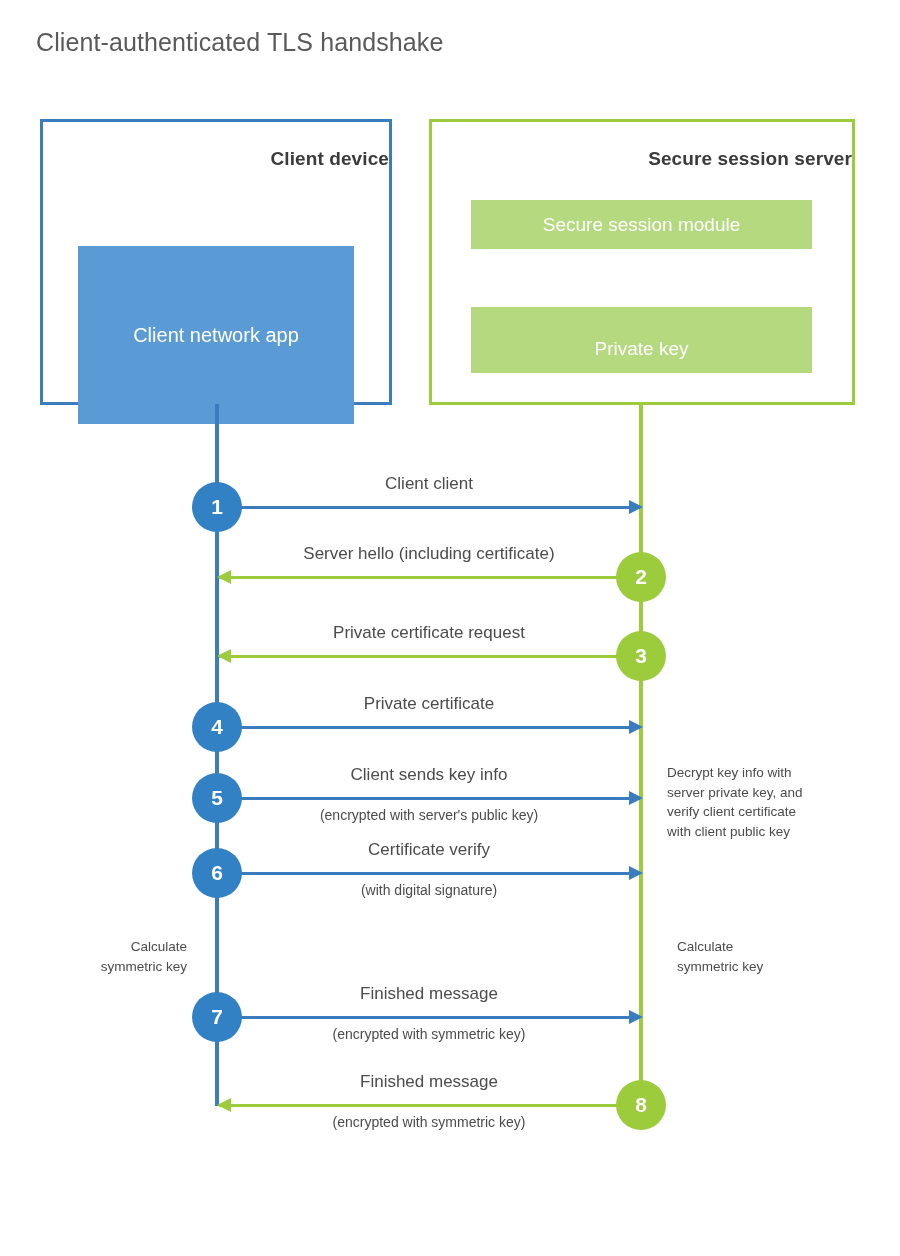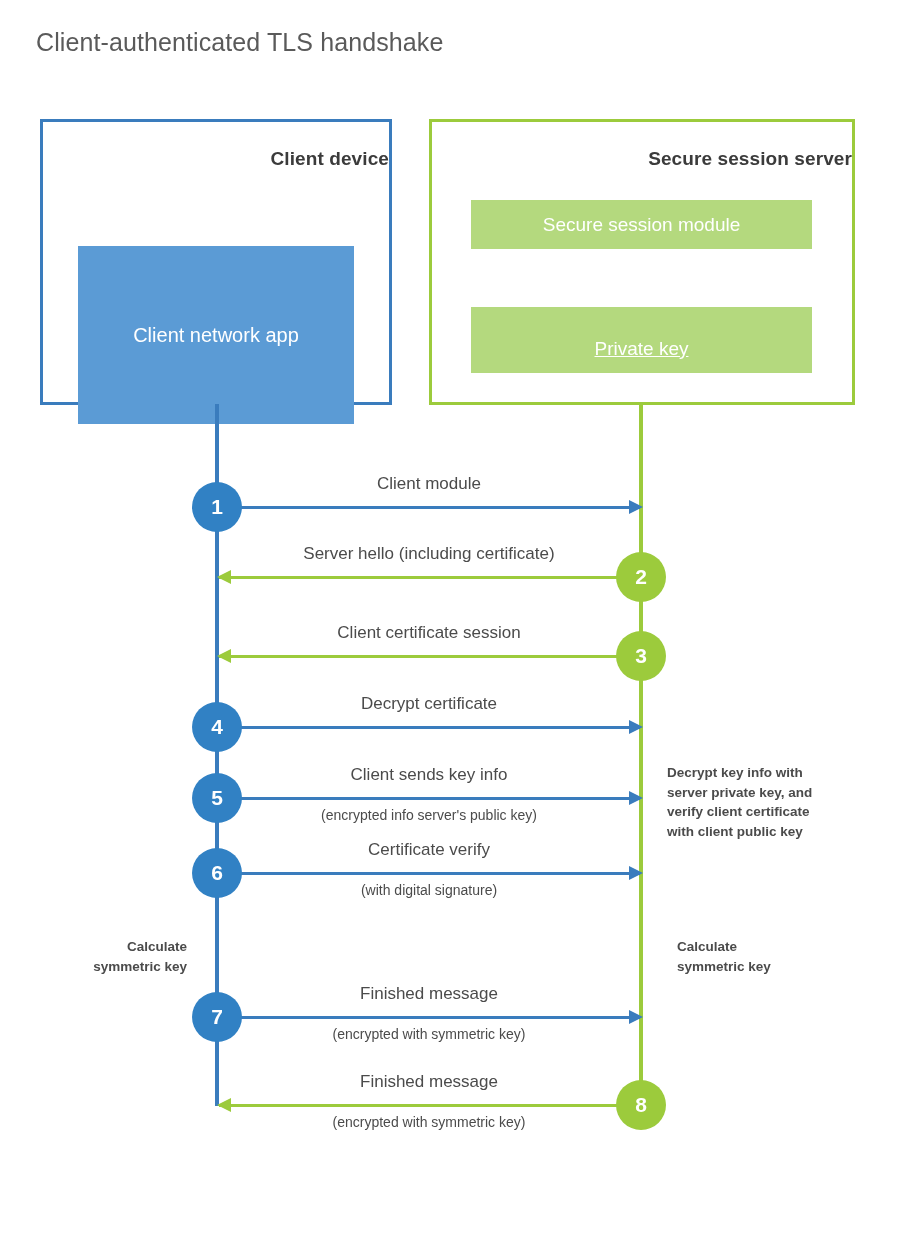--- a/index.html
+++ b/index.html
@@ -90,21 +90,21 @@
     background: #b4d97e;
     color: #ffffff;
     font-size: 19px;
     display: flex;
     align-items: center;
     justify-content: center;
     text-align: center;
   }
   .server-module.m0 { top: 200px; text-align: center; }
   .server-module.m1 { top: 260px; margin-top: 47px; }
-  .server-module.m2 { top: 324px; text-decoration: underline; }
+  .server-module.m2 { top: 324px; }
 
   
   .lifeline {
     position: absolute;
     width: 4px;
   }
   .lifeline.client-line {
     left: 215px;
     top: 404px;
     height: 702px;
@@ -193,21 +193,20 @@
     white-space: nowrap;
   }
 
   
   .side-note {
     position: absolute;
     font-size: 13.5px;
     line-height: 1.45;
     color: #4b4b4b;
     white-space: pre-line;
-    font-weight: bold;
   }
   .side-note.right-note {
     left: 667px;
     top: 763px;
     width: 180px;
     text-align: left;
   }
   .side-note.calc-left {
     left: 20px;
     top: 937px;
@@ -239,50 +238,50 @@
   <div class="server-module m0">Secure session module</div>
   <div class="server-module m1">Certs</div>
   <div class="server-module m2">Private key</div>
 
   <div class="lifeline client-line"></div>
   <div class="lifeline server-line"></div>
 
   <div class="msg" style="top:507px">
     <div class="msg-line ltr"></div>
     <div class="arrow-head right"></div>
-    <div class="msg-label">Client module</div>
+    <div class="msg-label">Client client</div>
     <div class="step-badge at-client">1</div>
   </div>
 
   <div class="msg" style="top:577px">
     <div class="msg-line rtl"></div>
     <div class="arrow-head left"></div>
     <div class="msg-label">Server hello (including certificate)</div>
     <div class="step-badge at-server">2</div>
   </div>
 
   <div class="msg" style="top:656px">
     <div class="msg-line rtl"></div>
     <div class="arrow-head left"></div>
-    <div class="msg-label">Client certificate session</div>
+    <div class="msg-label">Private certificate request</div>
     <div class="step-badge at-server">3</div>
   </div>
 
   <div class="msg" style="top:727px">
     <div class="msg-line ltr"></div>
     <div class="arrow-head right"></div>
-    <div class="msg-label">Decrypt certificate</div>
+    <div class="msg-label">Private certificate</div>
     <div class="step-badge at-client">4</div>
   </div>
 
   <div class="msg" style="top:798px">
     <div class="msg-line ltr"></div>
     <div class="arrow-head right"></div>
     <div class="msg-label">Client sends key info</div>
-    <div class="msg-sublabel">(encrypted info server's public key)</div>
+    <div class="msg-sublabel">(encrypted with server's public key)</div>
     <div class="step-badge at-client">5</div>
   </div>
 
   <div class="msg" style="top:873px">
     <div class="msg-line ltr"></div>
     <div class="arrow-head right"></div>
     <div class="msg-label">Certificate verify</div>
     <div class="msg-sublabel">(with digital signature)</div>
     <div class="step-badge at-client">6</div>
   </div>

